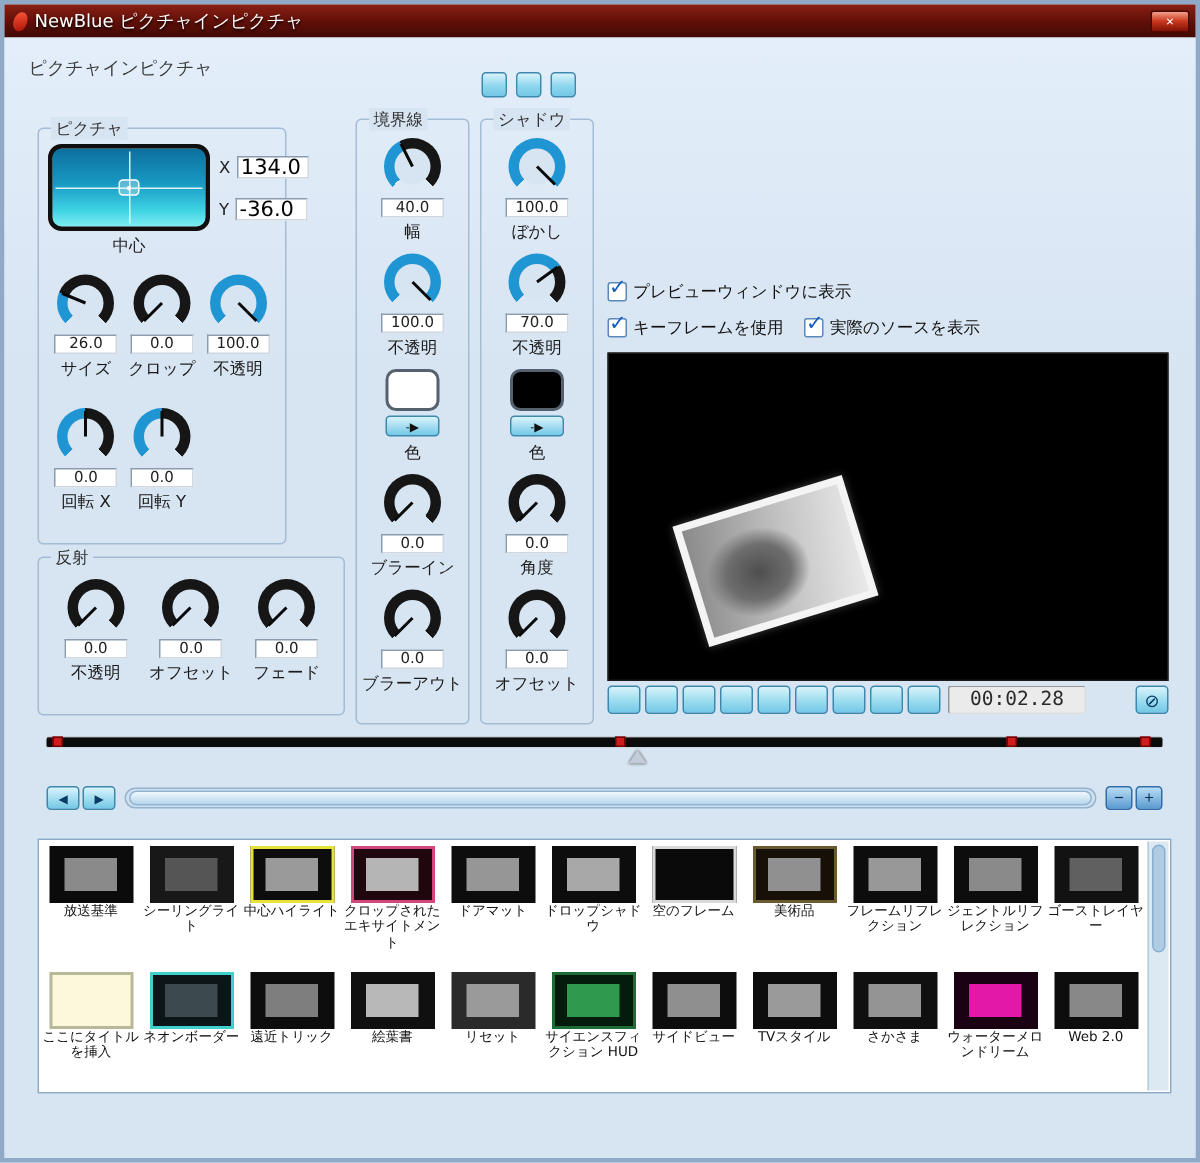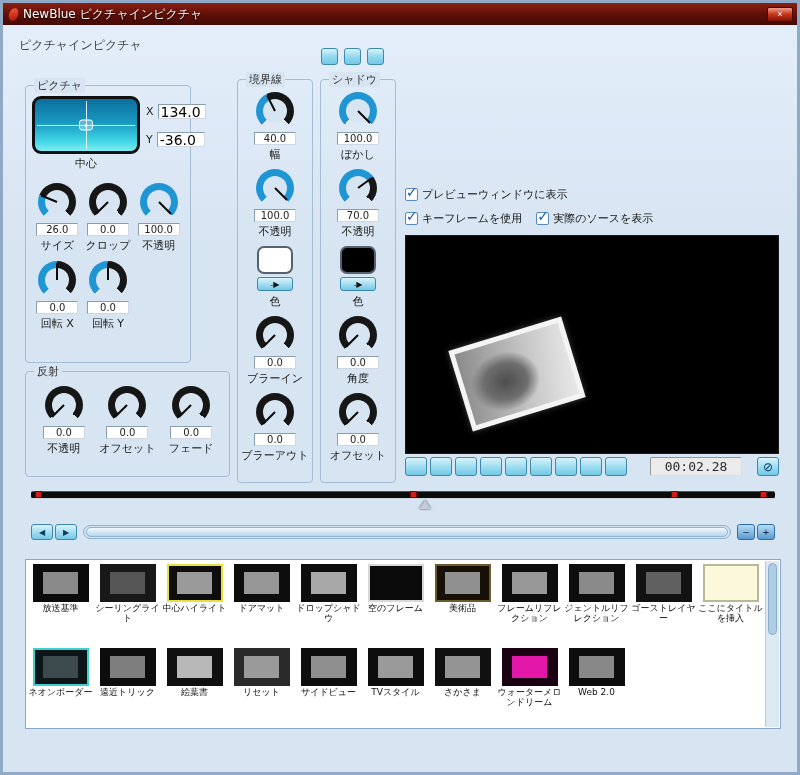--- a/index.html
+++ b/index.html
@@ -43,21 +43,21 @@
   .center-handle { position:absolute; left:50%; top:50%; transform:translate(-50%,-50%);
     width:14px; height:11px; border:1px solid #fff; border-radius:3px; background:rgba(255,255,255,.3); }
   .center-handle::after { content:""; position:absolute; left:50%; top:50%; transform:translate(-50%,-50%);
     width:3px; height:3px; border-radius:50%; background:#fff; }
   .center-label { font-size:11px; color:#222; margin-top:2px; }
   .xy { display:flex; flex-direction:column; gap:13px; margin-top:8px; }
   .xy-row { display:flex; align-items:center; gap:4px; font-size:11px; color:#222; }
   .field { width:48px; height:15px; font-size:14px; font-family:"DejaVu Sans",sans-serif; padding:0 2px;
     background:#fff; border:1px solid; border-color:#8a9cb0 #cfd8e2 #cfd8e2 #8a9cb0; }
   
-  .knob-grid { display:grid; grid-template-columns:repeat(3,1fr); row-gap:8px; justify-items:center; margin-top:12px; }
+  .knob-grid { display:grid; grid-template-columns:repeat(3,1fr); row-gap:19px; justify-items:center; margin-top:12px; }
   .knob-cell { display:flex; flex-direction:column; align-items:center; gap:2px; }
   .knob { position:relative; width:38px; height:38px; border-radius:50%;
     background:conic-gradient(from 225deg,
       var(--accent,#1f95d4) 0deg var(--deg,0deg),
       #161616 var(--deg,0deg) 270deg,
       transparent 270deg 360deg); cursor:pointer; }
   .knob .hole { position:absolute; inset:7px; border-radius:50%; background:var(--window-bg,#d7e4f1); }
   .knob .needle { position:absolute; left:50%; top:50%; width:2px; height:17px; background:#0a0a0a; z-index:2;
     transform-origin:50% 100%; transform:translate(-50%,-100%) rotate(var(--needle,-135deg)); }
   .value-box { width:42px; height:13px; background:#fff; border:1px solid;
@@ -83,21 +83,21 @@
     transform:rotate(-17deg); box-shadow:0 0 6px rgba(255,255,255,.25); }
   .photo-img { width:100%; height:100%;
     background:
       radial-gradient(ellipse 45% 55% at 38% 55%, #4e4e4e 0%, #6e6e6e 45%, transparent 72%),
       linear-gradient(100deg,#8a8a8a 0%, #c2c2c2 55%, #e9e9e9 100%); }
   
   .transport { left:402px; top:432px; width:374px; display:flex; align-items:center; gap:3px; }
   .tr-btn { width:22px; height:19px; border:1px solid var(--btn-border,#3d89ae); border-radius:3px;
     background:linear-gradient(180deg,var(--btn-top,#d9f3fb) 0%, #9adcef 55%, var(--btn-bottom,#74c8e6) 100%);
     color:var(--btn-glyph,#0a3c64); font-size:8px; letter-spacing:-1px; cursor:pointer; padding:0; }
-  .timecode { width:92px; height:19px; margin-left:20px; background:#ebebeb; border:1px solid;
+  .timecode { width:92px; height:19px; margin-left:2px; background:#ebebeb; border:1px solid;
     border-color:#969696 #dedede #dedede #969696; border-radius:2px;
     font-family:"DejaVu Sans Mono",monospace; font-size:13px; color:#2a2a2a;
     display:flex; align-items:center; justify-content:center; }
   .disable-btn { margin-left:auto; font-size:12px; letter-spacing:0; }
   
   .timeline { left:28px; top:464px; width:744px; height:20px; }
   .tl-bar { position:absolute; left:0; right:0; top:2px; height:8px; background:#0b0b0b;
     border-top:1px solid #555; border-bottom:1px solid #cfd8e2; border-radius:2px; cursor:pointer; }
   .tl-marker { position:absolute; top:2px; width:7px; height:7px; background:var(--keyframe-red,#cf1d1d);
     border:1px solid #6e0303; cursor:pointer; }
@@ -397,20 +397,26 @@
           </div>
           <div class="preset-label">シーリングライト</div>
         </div>
           <div class="preset-cell">
           <div class="preset-thumb" style="--bg: #0d0d0d; --inner: #9a9a9a; --frame: #e6e23c;">
             <div class="preset-photo"></div>
           </div>
           <div class="preset-label">中心ハイライト</div>
         </div>
           <div class="preset-cell">
+          <div class="preset-thumb" style="--bg: #20070d; --inner: #b5b5b5; --frame: #d0487e;">
+            <div class="preset-photo"></div>
+          </div>
+          <div class="preset-label">クロップされたエキサイトメント</div>
+        </div>
+          <div class="preset-cell">
           <div class="preset-thumb" style="--bg: #0d0d0d; --inner: #969696; --frame: transparent;">
             <div class="preset-photo"></div>
           </div>
           <div class="preset-label">ドアマット</div>
         </div>
           <div class="preset-cell">
           <div class="preset-thumb" style="--bg: #0d0d0d; --inner: #a8a8a8; --frame: transparent;">
             <div class="preset-photo"></div>
           </div>
           <div class="preset-label">ドロップシャドウ</div>
@@ -467,20 +473,26 @@
           <div class="preset-thumb" style="--bg: #101010; --inner: #b8b8b8; --frame: transparent;">
             <div class="preset-photo"></div>
           </div>
           <div class="preset-label">絵葉書</div>
         </div>
           <div class="preset-cell">
           <div class="preset-thumb" style="--bg: #2a2a2a; --inner: #9a9a9a; --frame: transparent;">
             <div class="preset-photo"></div>
           </div>
           <div class="preset-label">リセット</div>
+        </div>
+          <div class="preset-cell">
+          <div class="preset-thumb" style="--bg: #041c0b; --inner: #2f9a4d; --frame: #1f6b35;">
+            <div class="preset-photo"></div>
+          </div>
+          <div class="preset-label">サイエンスフィクション HUD</div>
         </div>
           <div class="preset-cell">
           <div class="preset-thumb" style="--bg: #0d0d0d; --inner: #8f8f8f; --frame: transparent;">
             <div class="preset-photo"></div>
           </div>
           <div class="preset-label">サイドビュー</div>
         </div>
           <div class="preset-cell">
           <div class="preset-thumb" style="--bg: #0d0d0d; --inner: #9a9a9a; --frame: transparent;">
             <div class="preset-photo"></div>

